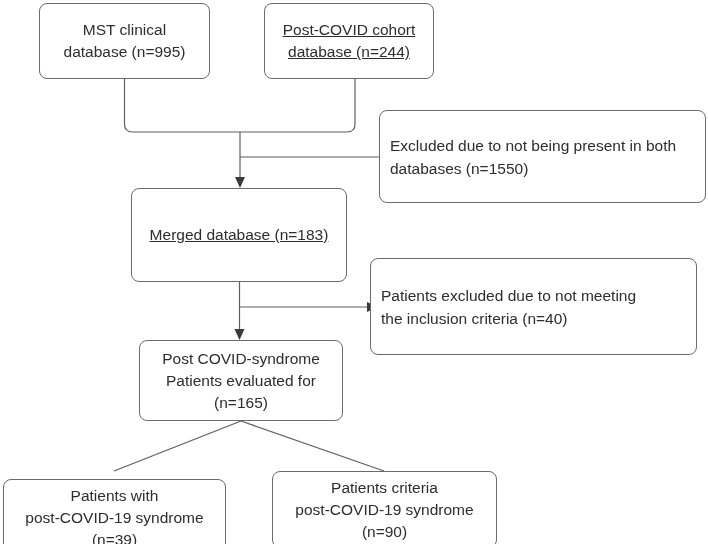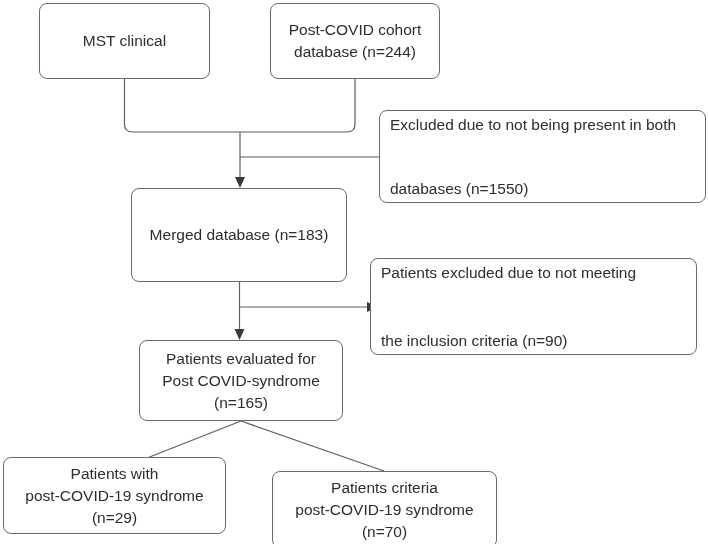--- a/index.html
+++ b/index.html
@@ -50,30 +50,29 @@
   .node span {
     display: block;
     white-space: nowrap;
   }
   .node.align-left {
     align-items: flex-start;
     text-align: left;
     padding-left: 10px;
     padding-right: 6px;
     line-height: 23px;
-    justify-content: space-between;
   }
   
   .n-mst        { left: 39px;  top: 3px;   width: 171px; height: 76px; }
-  .n-cohort     { left: 270px; top: 3px;   width: 170px; height: 76px; }
+  .n-cohort     { left: 264px; top: 3px;   width: 170px; height: 76px; text-decoration: underline; }
   .n-excl-db    { left: 379px; top: 110px; width: 327px; height: 93px; }
-  .n-merged     { left: 131px; top: 188px; width: 216px; height: 94px; }
+  .n-merged     { left: 131px; top: 188px; width: 216px; height: 94px; text-decoration: underline; }
   .n-excl-crit  { left: 370px; top: 258px; width: 327px; height: 97px; }
   .n-evaluated  { left: 139px; top: 340px; width: 204px; height: 81px; }
-  .n-with       { left: 3px;   top: 457px; width: 223px; height: 77px; text-align: center; }
+  .n-with       { left: 3px;   top: 479px; width: 223px; height: 77px; text-align: center; }
   .n-without    { left: 272px; top: 471px; width: 225px; height: 77px; }
 </style>
 </head>
 <body>
 
 <div class="stage">
 
   <svg class="connector-layer" viewBox="0 0 708 555" xmlns="http://www.w3.org/2000/svg">
 
     <path d="M124.5 79 L124.5 124 Q124.5 132 132.5 132 L347 132 Q355 132 355 124 L355 79"></path>
@@ -88,52 +87,53 @@
 
     <path d="M239.5 307 L369 307"></path>
     <polygon points="378,307 367,302 367,312"></polygon>
 
     <path d="M241 421 L114 471"></path>
     <path d="M241 421 L384 471"></path>
   </svg>
 
   <div class="node n-mst">
     <span>MST clinical</span>
+    <span>database (n=995)</span>
   </div>
 
   <div class="node n-cohort">
     <span>Post-COVID cohort</span>
     <span>database (n=244)</span>
   </div>
 
   <div class="node align-left n-excl-db">
     <span>Excluded due to not being present in both</span>
     <span>databases (n=1550)</span>
   </div>
 
   <div class="node n-merged">
     <span>Merged database (n=183)</span>
   </div>
 
   <div class="node align-left n-excl-crit">
     <span>Patients excluded due to not meeting</span>
-    <span>the inclusion criteria (n=90)</span>
+    <span>the inclusion criteria (n=40)</span>
   </div>
 
   <div class="node n-evaluated">
+    <span>Post COVID-syndrome</span>
     <span>Patients evaluated for</span>
-    <span>Post COVID-syndrome</span>
     <span>(n=165)</span>
   </div>
 
   <div class="node n-with">
     <span>Patients with</span>
     <span>post-COVID-19 syndrome</span>
-    <span>(n=29)</span>
+    <span>(n=39)</span>
   </div>
 
   <div class="node n-without">
     <span>Patients criteria</span>
     <span>post-COVID-19 syndrome</span>
-    <span>(n=70)</span>
+    <span>(n=90)</span>
   </div>
 
 </div>
 
 </body></html>

